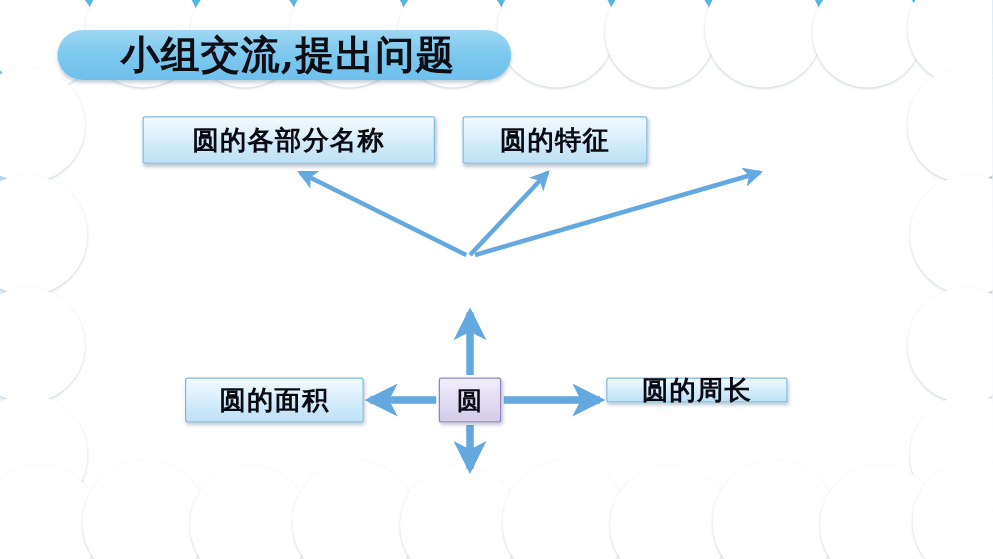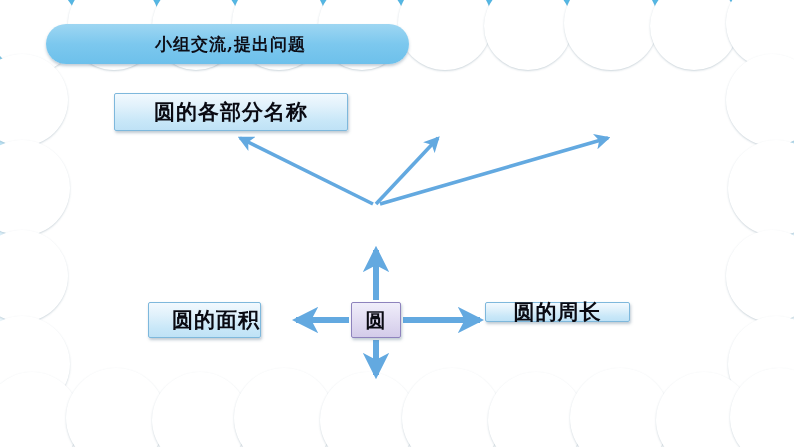--- a/index.html
+++ b/index.html
@@ -74,21 +74,21 @@
     height: 40px;
     border-radius: 20px;
     background: linear-gradient(180deg, #9ed6f2 0%, #7cc8ee 50%, #6dc0eb 100%);
     box-shadow: 0 2px 3px rgba(80,110,135,0.35);
     display: flex;
     align-items: center;
     justify-content: center;
   }
   #title-text {
     font-family: "DejaVu Serif", "Liberation Serif", serif;
-    font-size: 17px;
+    font-size: 31px;
     font-weight: bold;
     color: #0d0d16;
     letter-spacing: 1px;
     white-space: nowrap;
     padding-left: 6px;
   }
 
   
   #flow {
     position: absolute;
@@ -119,21 +119,21 @@
   .node.center {
     background: linear-gradient(180deg, #f0eefa 0%, #e3def3 45%, #d3cbe9 100%);
     border: 1px solid #8e83bd;
   }
 
   
   #node-parts   { left: 114px; top:  93px; width: 234px; height: 38px; }
   #node-feature { left: 370px; top:  93px; width: 148px; height: 38px; }
   #node-draw    { left: 535px; top:  93px; width: 150px; height: 38px; }
   #node-know    { left: 303px; top: 206px; width: 146px; height: 38px; }
-  #node-area    { left: 148px; top: 302px; width: 113px; height: 36px; justify-content: flex-end; }
+  #node-area    { left: 148px; top: 302px; width: 143px; height: 36px; }
   #node-circle  { left: 351px; top: 302px; width:  50px; height: 36px; font-size: 20px; }
   #node-perim   { left: 485px; top: 302px; width: 145px; height: 20px; }
   #node-ring    { left: 296px; top: 380px; width: 161px; height: 37px; }
 
   #arrows {
     position: absolute;
     left: 0; top: 0;
     width: 794px;
     height: 447px;
     pointer-events: none;
@@ -206,20 +206,23 @@
 
     <line x1="373" y1="204" x2="240" y2="138" stroke="#63a9e0" stroke-width="3.6" marker-end="url(#ah)"></line>
     <line x1="376" y1="204" x2="438" y2="138" stroke="#63a9e0" stroke-width="3.6" marker-end="url(#ah)"></line>
     <line x1="380" y1="204" x2="608" y2="138" stroke="#63a9e0" stroke-width="3.6" marker-end="url(#ah)"></line>
   </svg>
 
   <div id="flow">
     <div class="node" id="node-parts">
         <span>圆的各部分名称</span>
       </div>
+    <div class="node" id="node-feature">
+        <span>圆的特征</span>
+      </div>
     <div class="node" id="node-area">
         <span>圆的面积</span>
       </div>
     <div class="node center" id="node-circle">
         <span>圆</span>
       </div>
     <div class="node" id="node-perim">
         <span>圆的周长</span>
       </div>
   </div>

